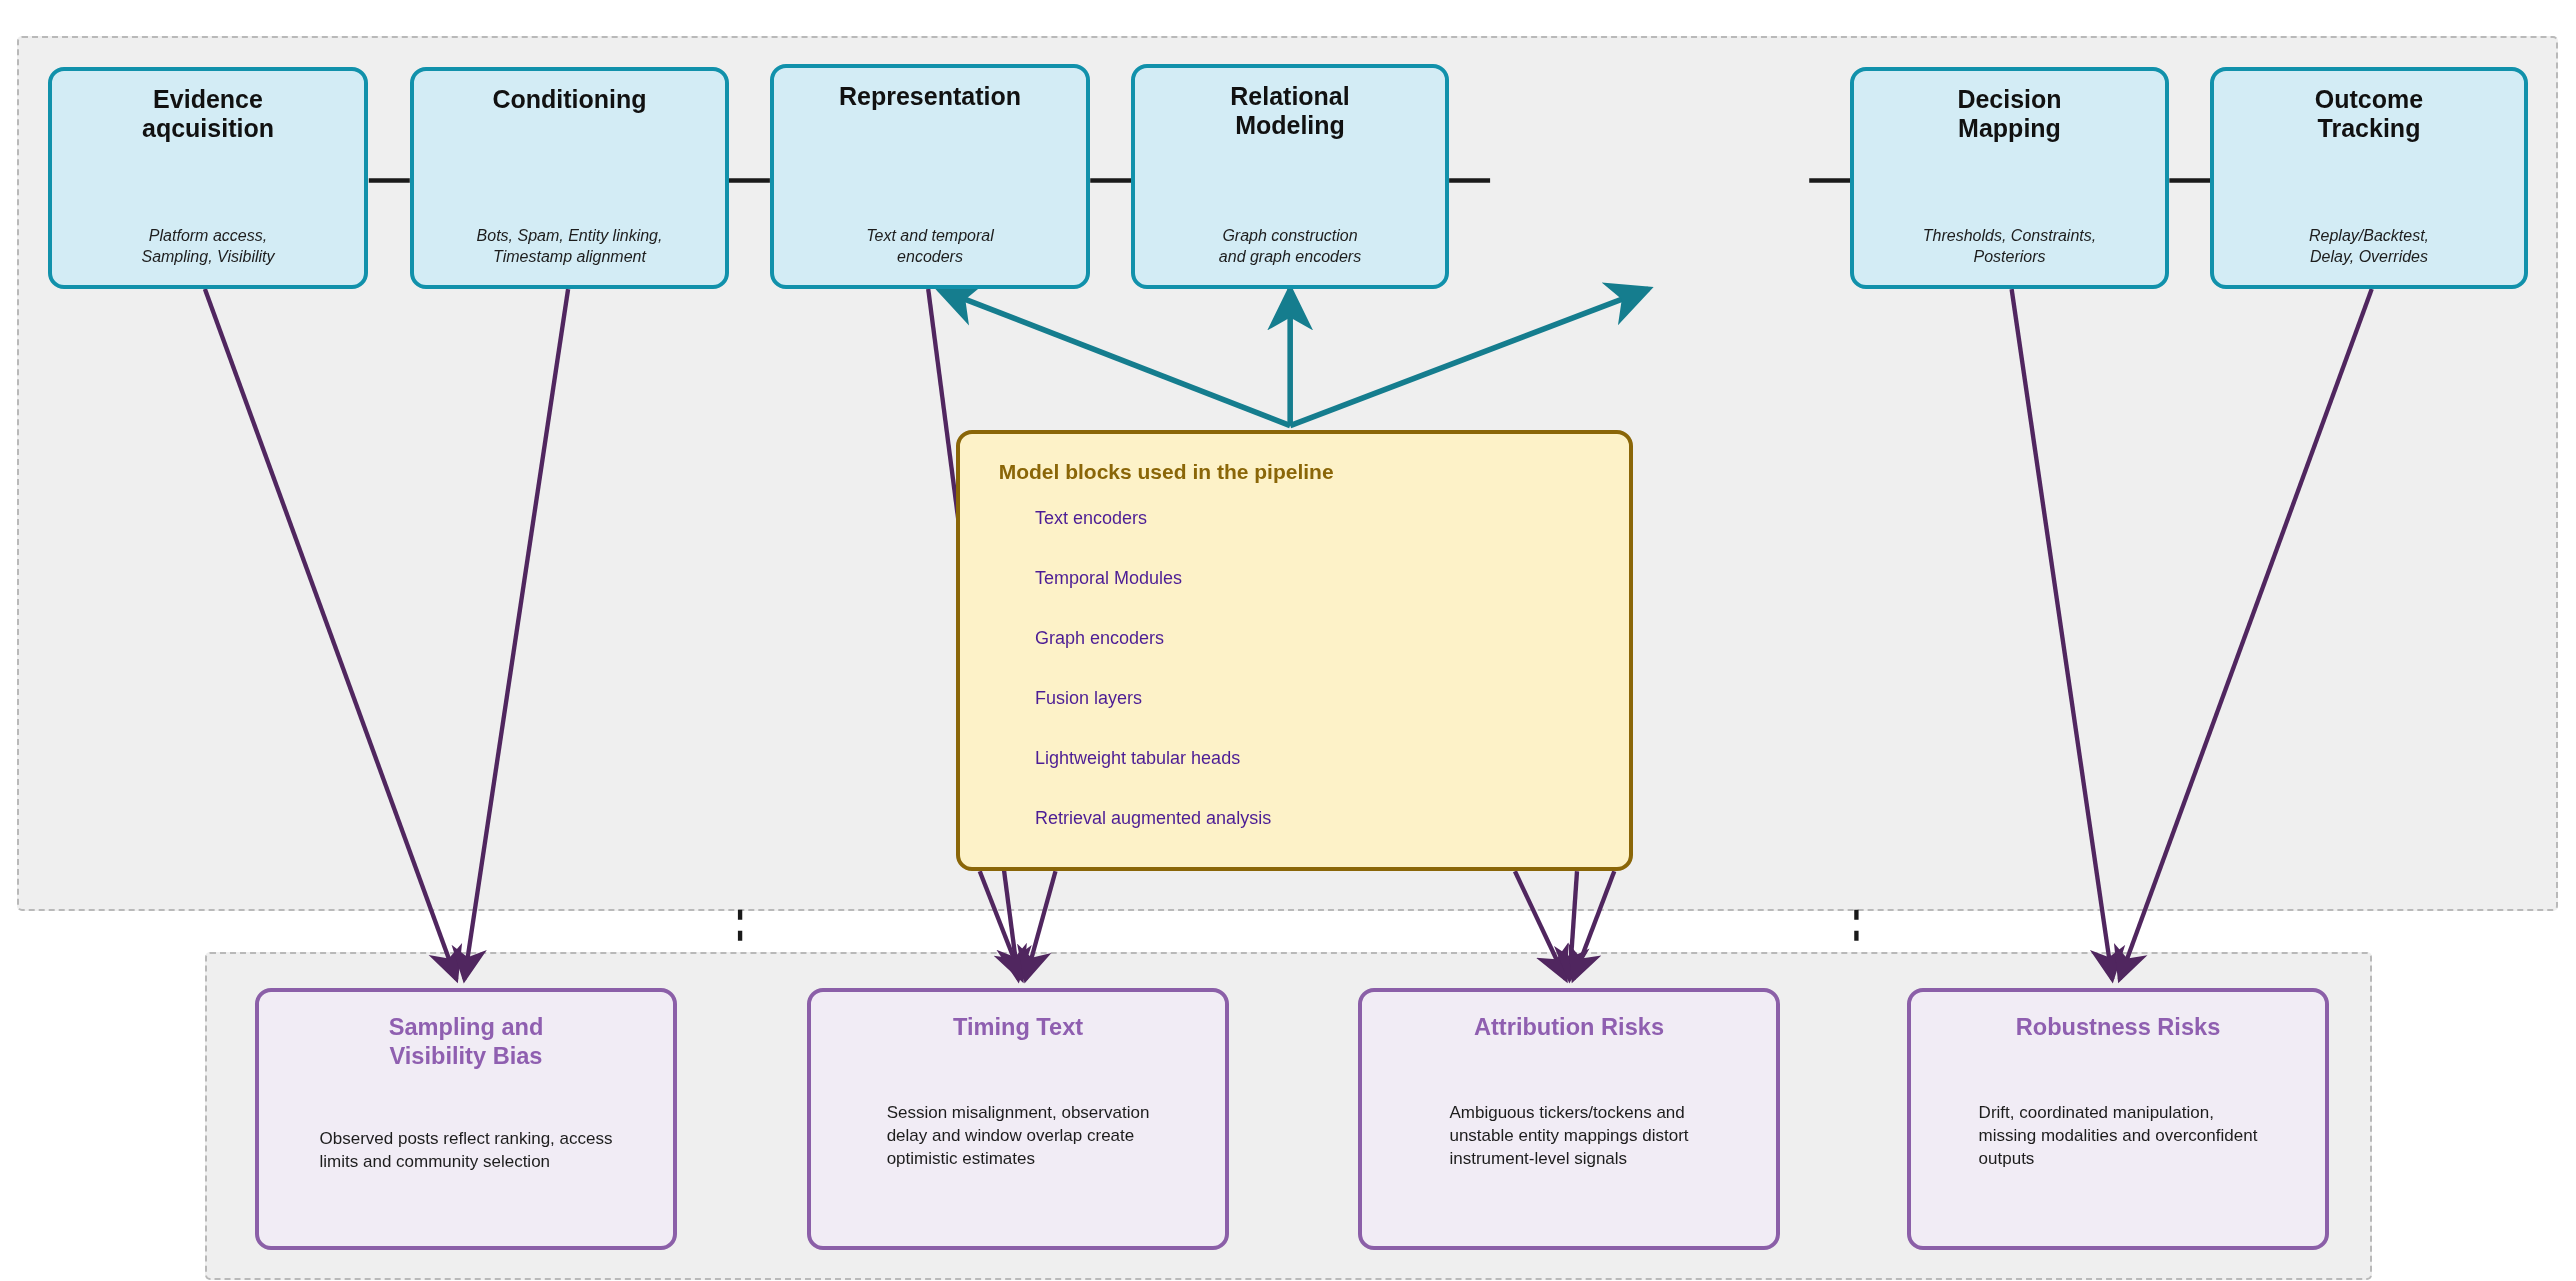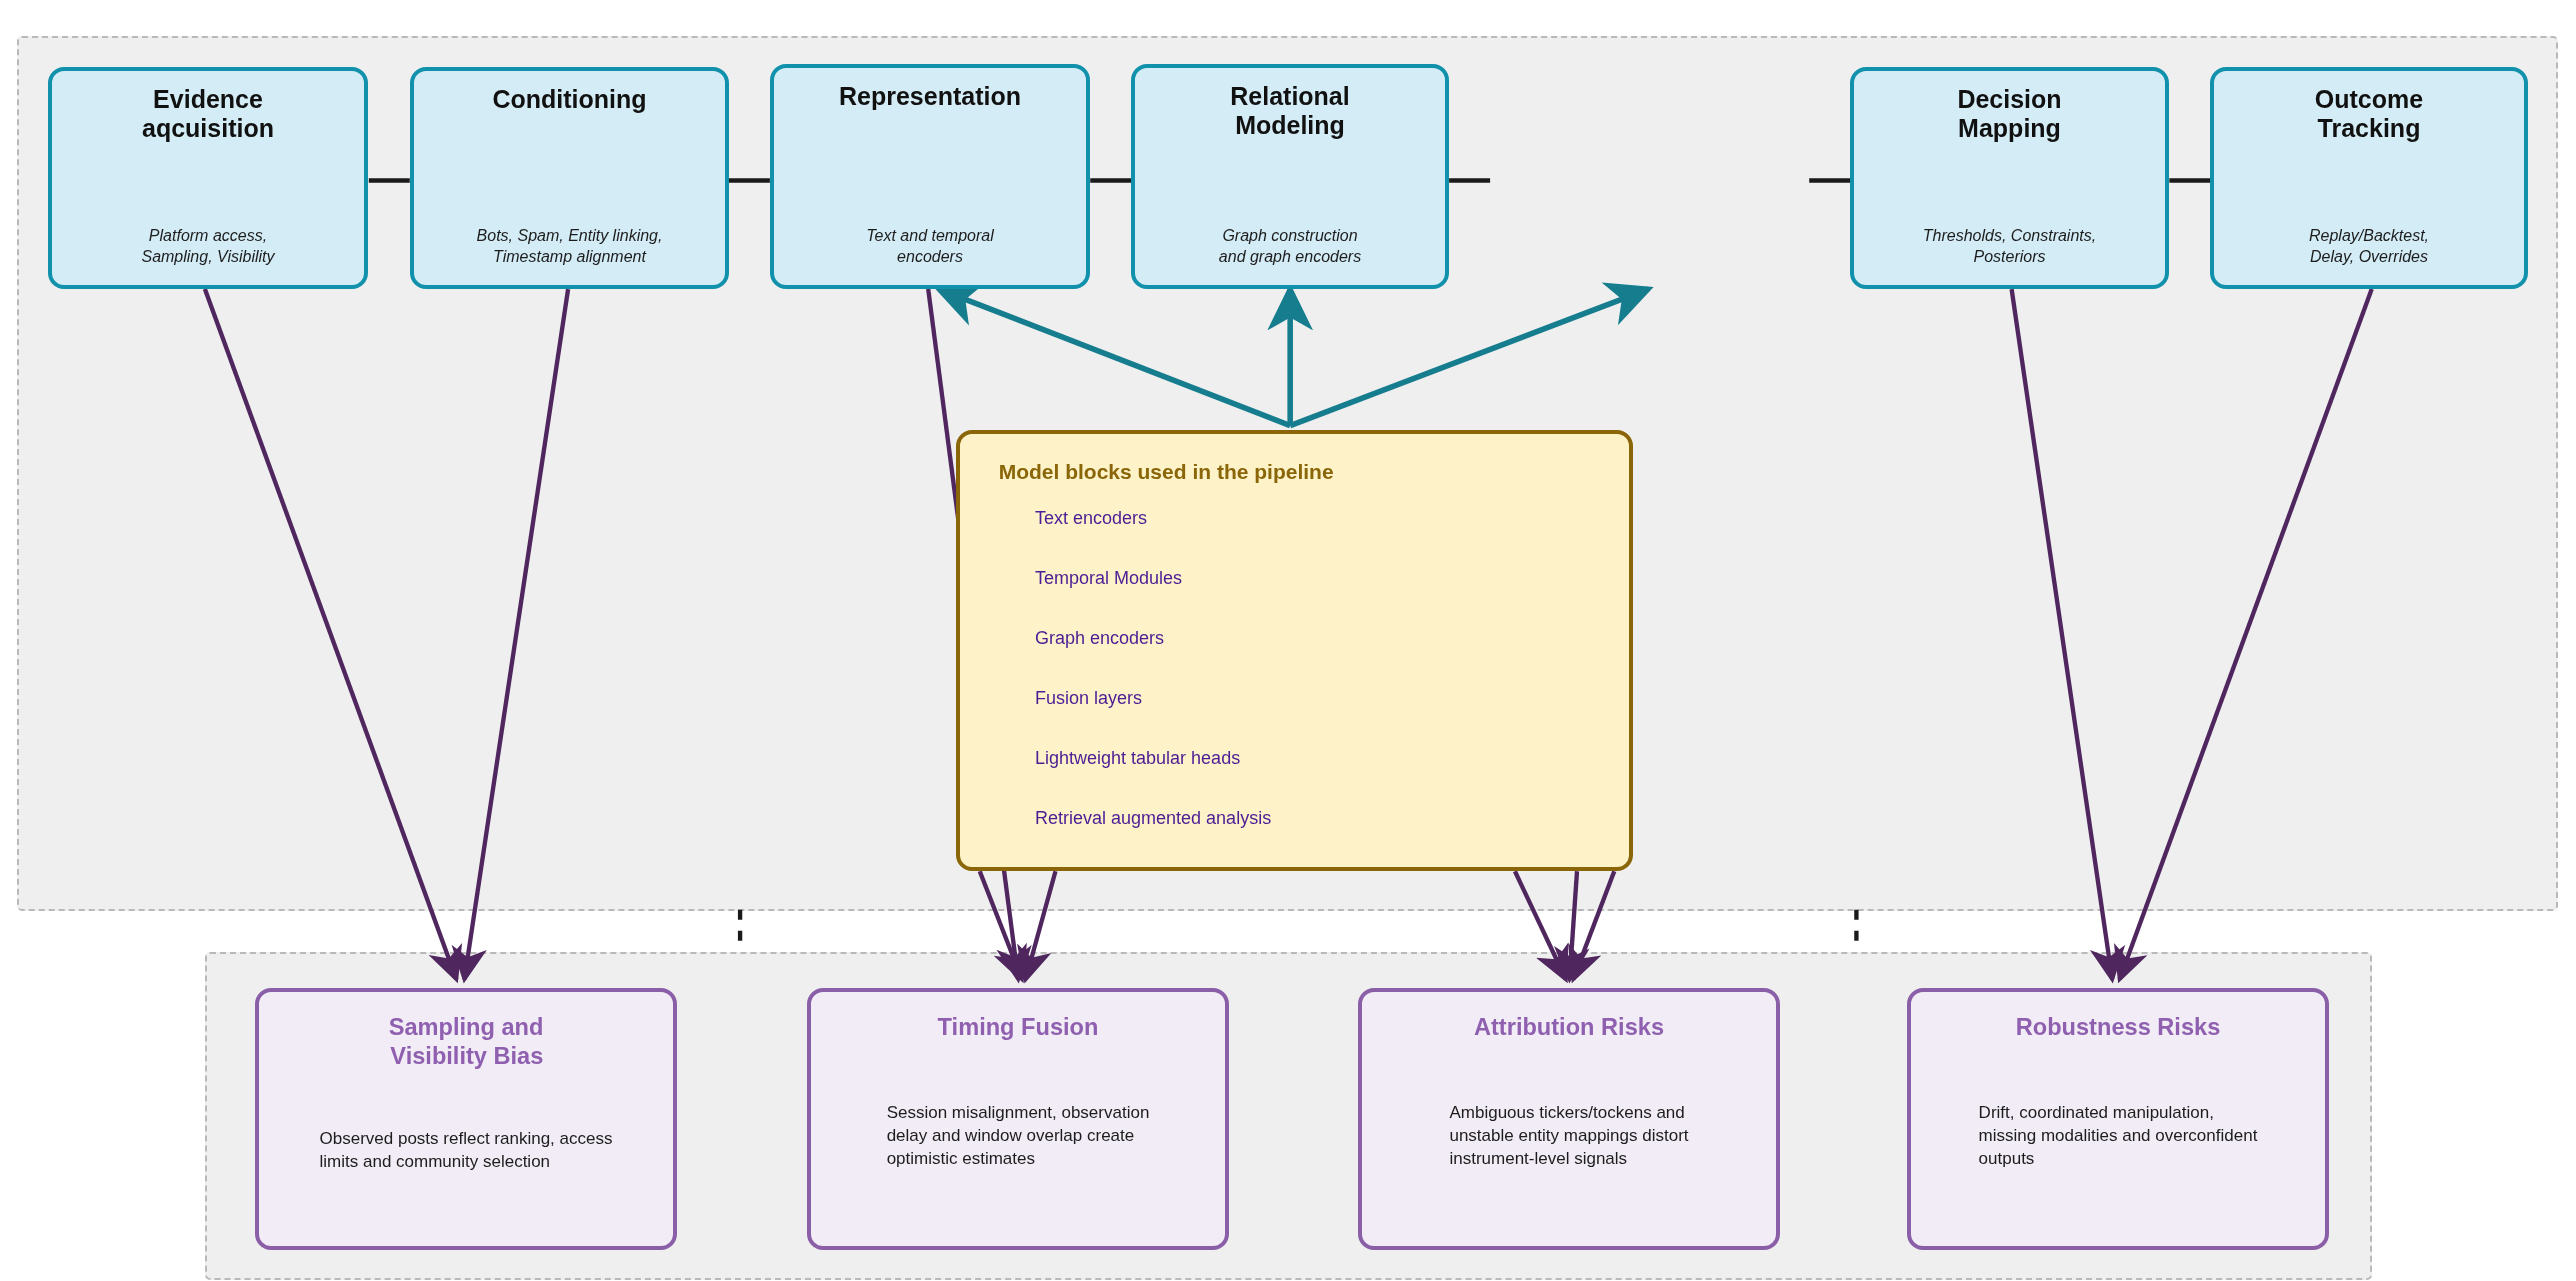--- a/index.html
+++ b/index.html
@@ -54,21 +54,21 @@
     border:4.3px solid #8b5fa8;
     border-radius:16px;
     box-sizing:border-box;
     display:flex; flex-direction:column;
     align-items:center; justify-content:flex-start;
     padding:21px 15px 15px 15px;
     z-index:5;
   }
   .risk-title{
     font-size:23.6px; font-weight:bold; color:#8f5fb0;
-    text-align:right; line-height:1.22;
+    text-align:center; line-height:1.22;
   }
   .risk-sub{
     margin-top:auto; margin-bottom:auto;
     font-size:17px; color:#1d1d1d;
     text-align:left; line-height:1.34;
   }
 
   
   #model-callout{
     position:absolute;
@@ -189,21 +189,21 @@
       <li>Retrieval augmented analysis</li>
     </ul>
   </div>
 
   <div class="risk-box" style="left:255px; top:972px; width:422px; height:262px;">
     <div class="risk-title">Sampling and<br>Visibility Bias</div>
     <div class="risk-sub">Observed posts reflect ranking, access<br>limits and community selection</div>
   </div>
 
   <div class="risk-box" style="left:807px; top:972px; width:422px; height:262px;">
-    <div class="risk-title">Timing Fusion</div>
+    <div class="risk-title">Timing Text</div>
     <div class="risk-sub">Session misalignment, observation<br>delay and window overlap create<br>optimistic estimates</div>
   </div>
 
   <div class="risk-box" style="left:1358px; top:972px; width:422px; height:262px;">
     <div class="risk-title">Attribution Risks</div>
     <div class="risk-sub">Ambiguous tickers/tockens and<br>unstable entity mappings distort<br>instrument-level signals</div>
   </div>
 
   <div class="risk-box" style="left:1907px; top:972px; width:422px; height:262px;">
     <div class="risk-title">Robustness Risks</div>

